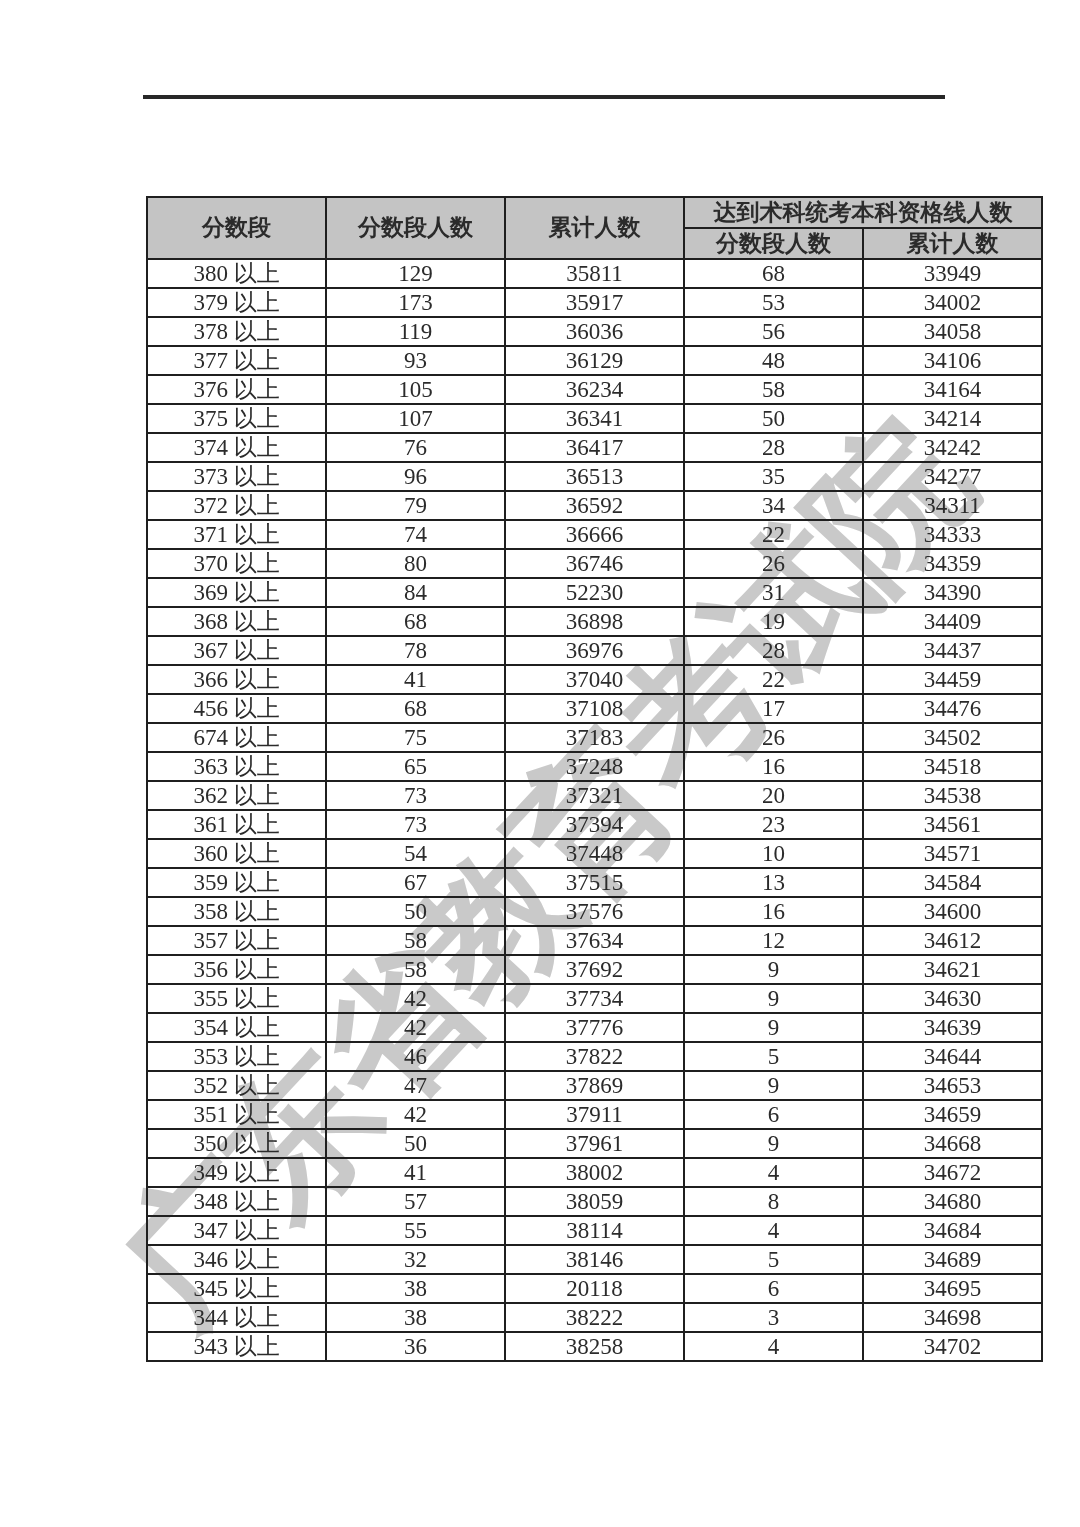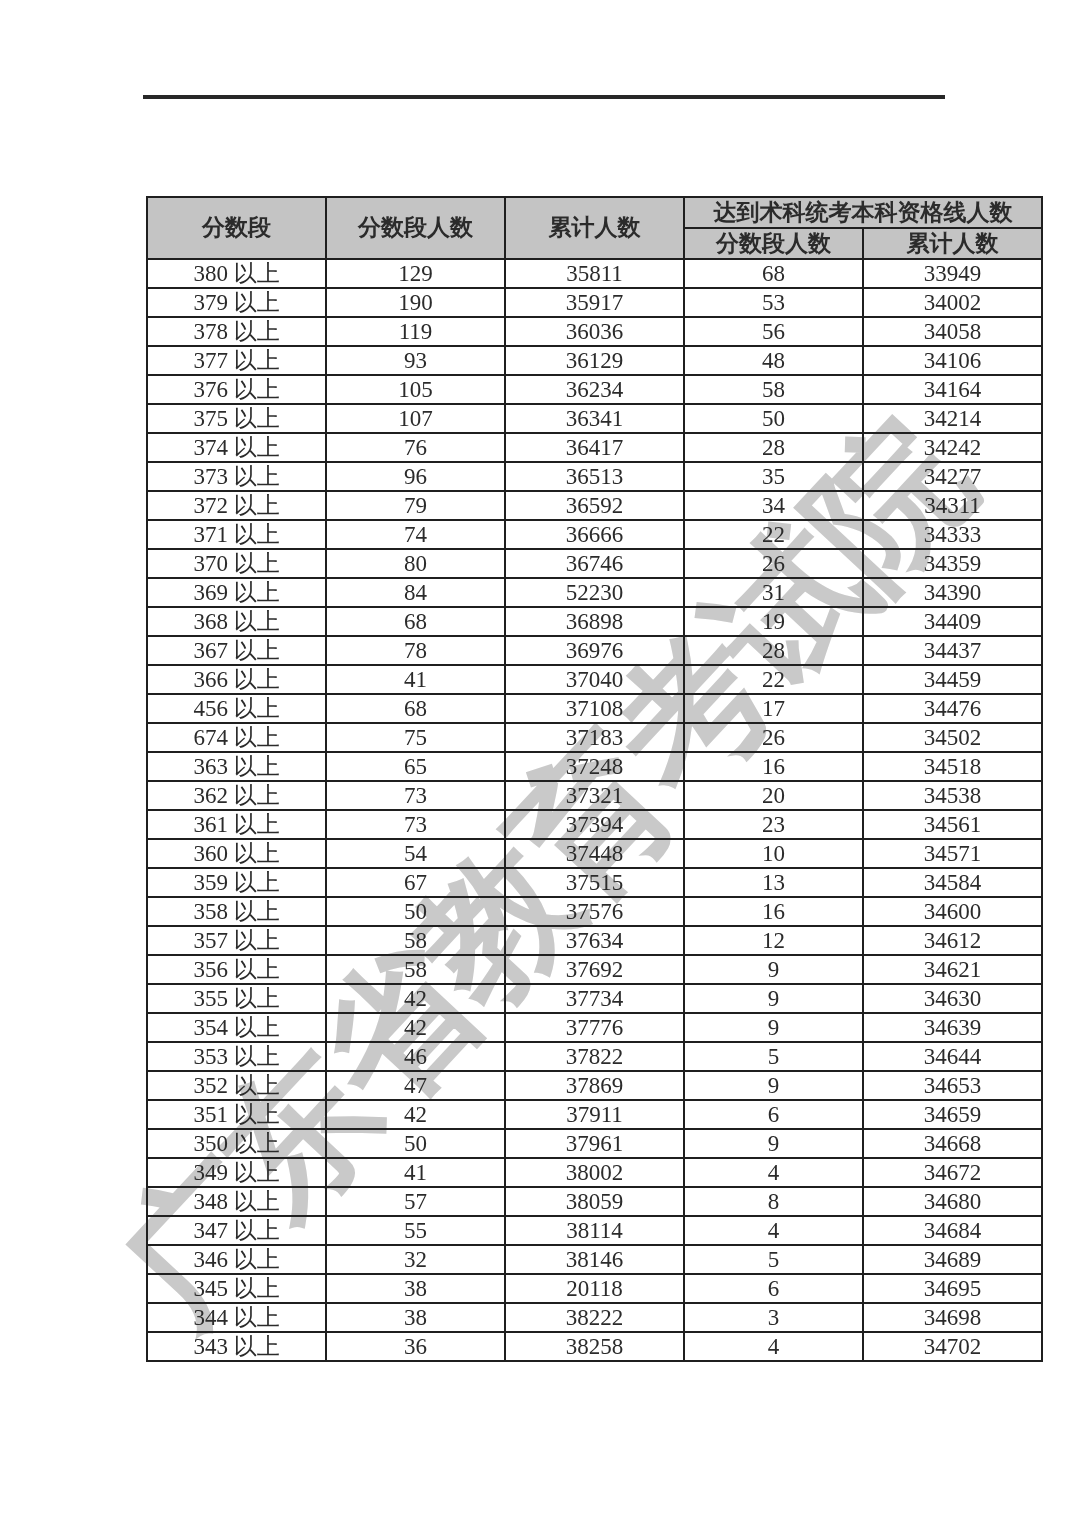--- a/index.html
+++ b/index.html
@@ -92,21 +92,21 @@
   <tr>
     <td>380 以上</td>
     <td>129</td>
     <td>35811</td>
     <td>68</td>
     <td>33949</td>
   </tr>
 
   <tr>
     <td>379 以上</td>
-    <td>190</td>
+    <td>173</td>
     <td>35917</td>
     <td>53</td>
     <td>34002</td>
   </tr>
 
   <tr>
     <td>378 以上</td>
     <td>119</td>
     <td>36036</td>
     <td>56</td>

